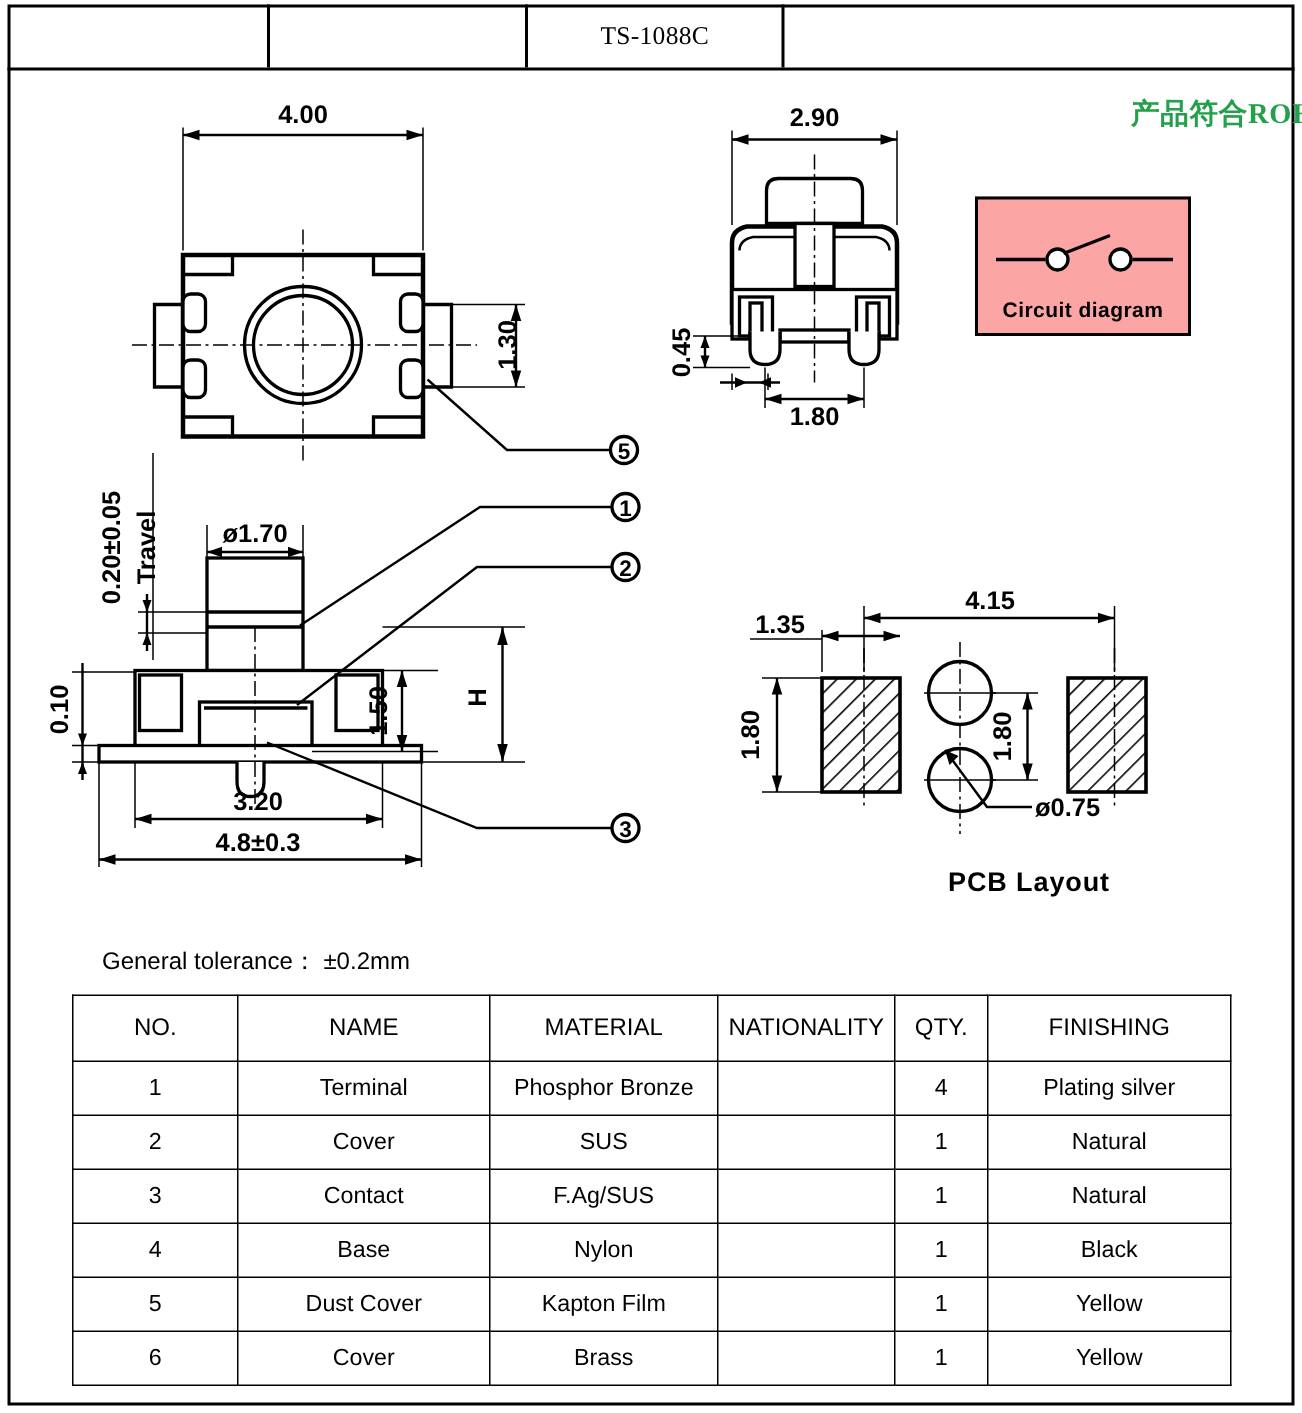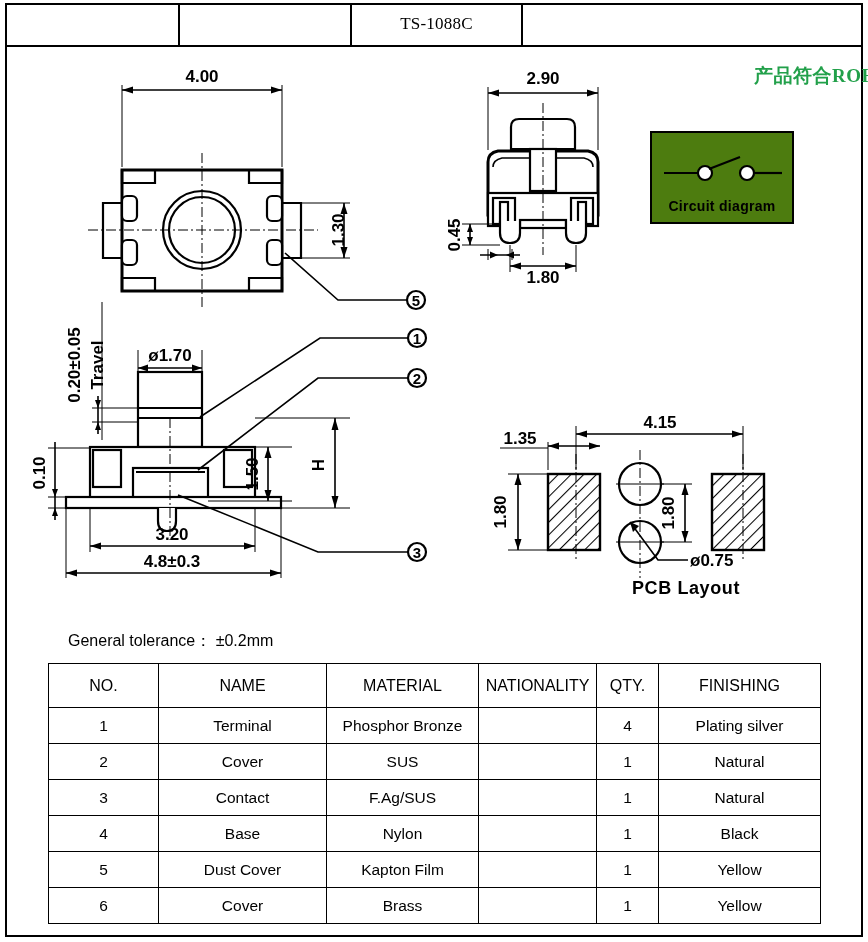--- a/index.html
+++ b/index.html
@@ -72,21 +72,21 @@
   .col-no{width:110px;}
   .col-name{width:168px;}
   .col-mat{width:152px;}
   .col-nat{width:118px;}
   .col-qty{width:62px;}
   .col-fin{width:162px;}
 
   
   .circuitbox{
     position:absolute;left:650px;top:131px;width:144px;height:93px;
-    border:2.5px solid #000;box-sizing:border-box;background:#4d7c0f;
+    border:2.5px solid #000;box-sizing:border-box;background:#fca5a5;
   }
   .circuit-label{
     position:absolute;left:0;right:0;bottom:8px;text-align:center;
     font-size:14px;font-weight:700;letter-spacing:.3px;
   }
   .pcb-label{
     position:absolute;left:588px;top:578px;font-size:18px;
     font-weight:700;letter-spacing:.6px;white-space:nowrap;margin-left:44px;
   }
 </style>
@@ -306,21 +306,21 @@
 
       <circle class="ln lw2 fillw" cx="387" cy="48" r="9"></circle>
       <circle class="ln lw2 fillw" cx="387" cy="88" r="9"></circle>
       <circle class="ln lw2 fillw" cx="387" cy="262" r="9"></circle>
       <text class="txt smtxt" x="387" y="54" text-anchor="middle">1</text>
       <text class="txt smtxt" x="387" y="94" text-anchor="middle">2</text>
       <text class="txt smtxt" x="387" y="268" text-anchor="middle">3</text>
     </svg>
   </div>
 
-  <div class="dwg" style="left:480px;top:412px;width:340px;height:200px;">
+  <div class="dwg" style="left:480px;top:390px;width:340px;height:200px;">
     <svg width="340" height="200" viewBox="0 0 340 200">
       <defs>
         <pattern id="hatch" patternUnits="userSpaceOnUse" width="9" height="9" patternTransform="rotate(45)">
           <line x1="0" y1="0" x2="0" y2="9" stroke="#000" stroke-width="2.1"></line>
         </pattern>
       </defs>
 
       <line class="ln lw1" x1="96" y1="14" x2="96" y2="58"></line>
       <line class="ln lw1" x1="263" y1="14" x2="263" y2="58"></line>
       <line class="ln lw15" x1="96" y1="22" x2="263" y2="22"></line>

